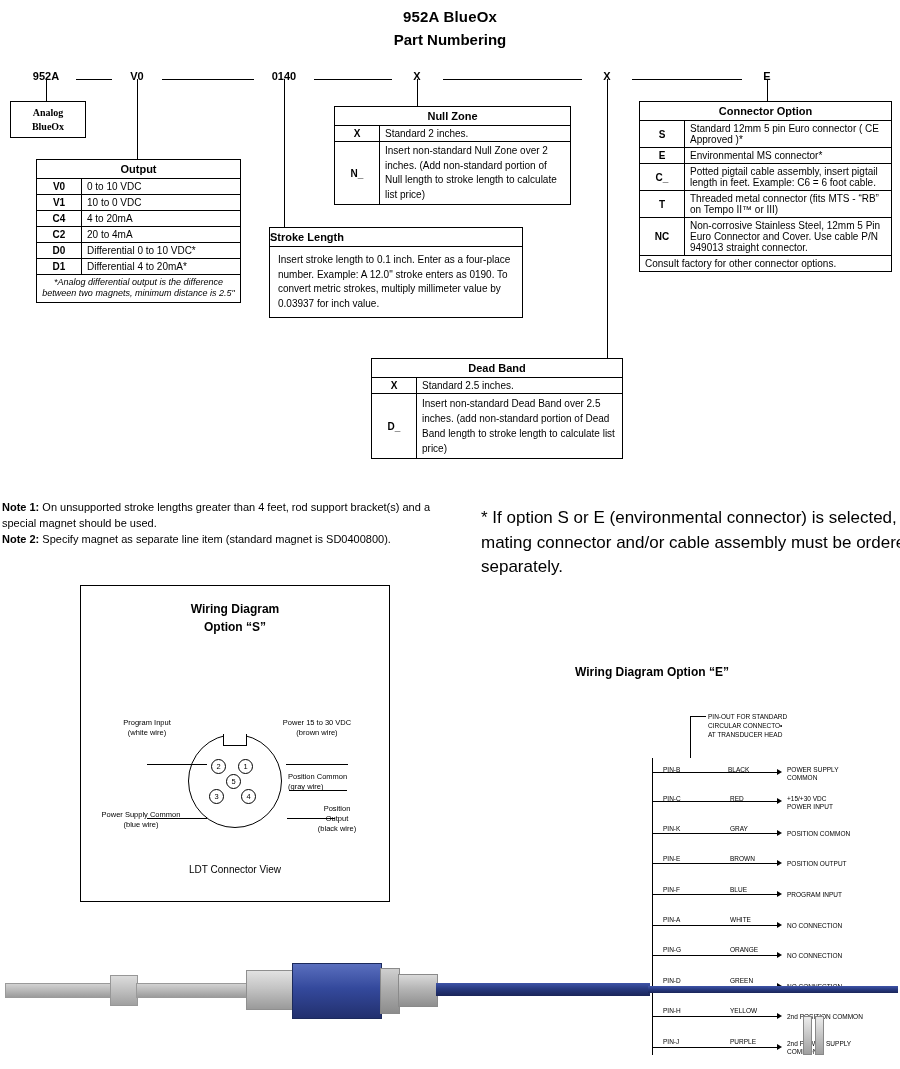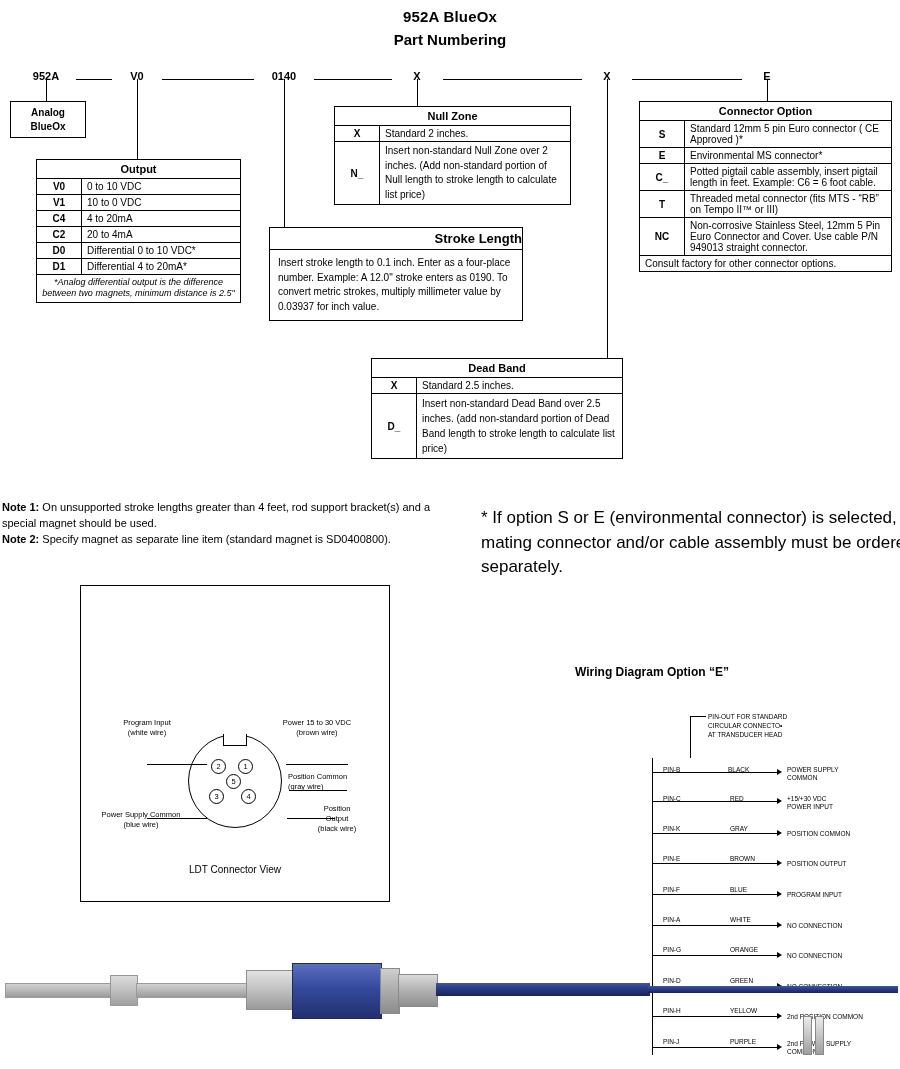--- a/index.html
+++ b/index.html
@@ -81,23 +81,23 @@
   }
 
   .para-box {
     position: absolute;
     border: 1px solid #000;
     background: #fff;
     font-size: 10px;
     padding: 0;
   }
   .para-box .hdr {
-    text-align: right;
+    text-align: left;
     font-weight: bold;
-    font-size: 13px;
+    font-size: 11px;
     border-bottom: 1px solid #000;
     padding: 3px 0;
   }
   .para-box .body {
     padding: 6px 8px;
     line-height: 1.45;
     font-size: 10px;
   }
 
   
@@ -278,21 +278,21 @@
   <div class="hline" style="left:443px; top:79px; width:139px;"></div>
   <div class="hline" style="left:632px; top:79px; width:110px;"></div>
 
   <div class="vline" style="left:46px;  top:79px; height:22px;"></div>
   <div class="vline" style="left:137px; top:79px; height:80px;"></div>
   <div class="vline" style="left:284px; top:79px; height:148px;"></div>
   <div class="vline" style="left:417px; top:79px; height:27px;"></div>
   <div class="vline" style="left:607px; top:79px; height:279px;"></div>
   <div class="vline" style="left:767px; top:79px; height:22px;"></div>
 
-  <div class="analog-box" style="left:10px; top:101px; width:74px;">
+  <div class="analog-box" style="left:10px; top:101px; width:74px;font-family:Liberation Serif, serif;">
     <div>Analog</div>
     <div>BlueOx</div>
   </div>
 
   <table class="box" style="left:36px; top:159px; width:205px;">
     <tbody>
         <tr>
       <th colspan="2">Output</th>
     </tr>
     <tr>
@@ -397,20 +397,24 @@
     <div>
       <b>Note 1:</b><span> On unsupported stroke lengths greater than 4 feet, rod support bracket(s) and a special magnet should be used.</span>
     </div>
     <div>
       <b>Note 2:</b><span> Specify magnet as separate line item (standard magnet is SD0400800).</span>
     </div>
   </div>
   <div class="notes-right">* If option S or E (environmental connector) is selected, mating connector and/or cable assembly must be ordered separately.</div>
 
   <div class="wiring-s">
+    <div class="w-title">
+      <div>Wiring Diagram</div>
+      <div>Option “S”</div>
+    </div>
 
     <div class="conn-circle">
       <div class="keyway"></div>
       <div class="pin" style="left:49px; top:24px;">1</div>
       <div class="pin" style="left:22px; top:24px;">2</div>
       <div class="pin" style="left:20px; top:54px;">3</div>
       <div class="pin" style="left:52px; top:54px;">4</div>
       <div class="pin" style="left:37px; top:39px;">5</div>
     </div>
 

